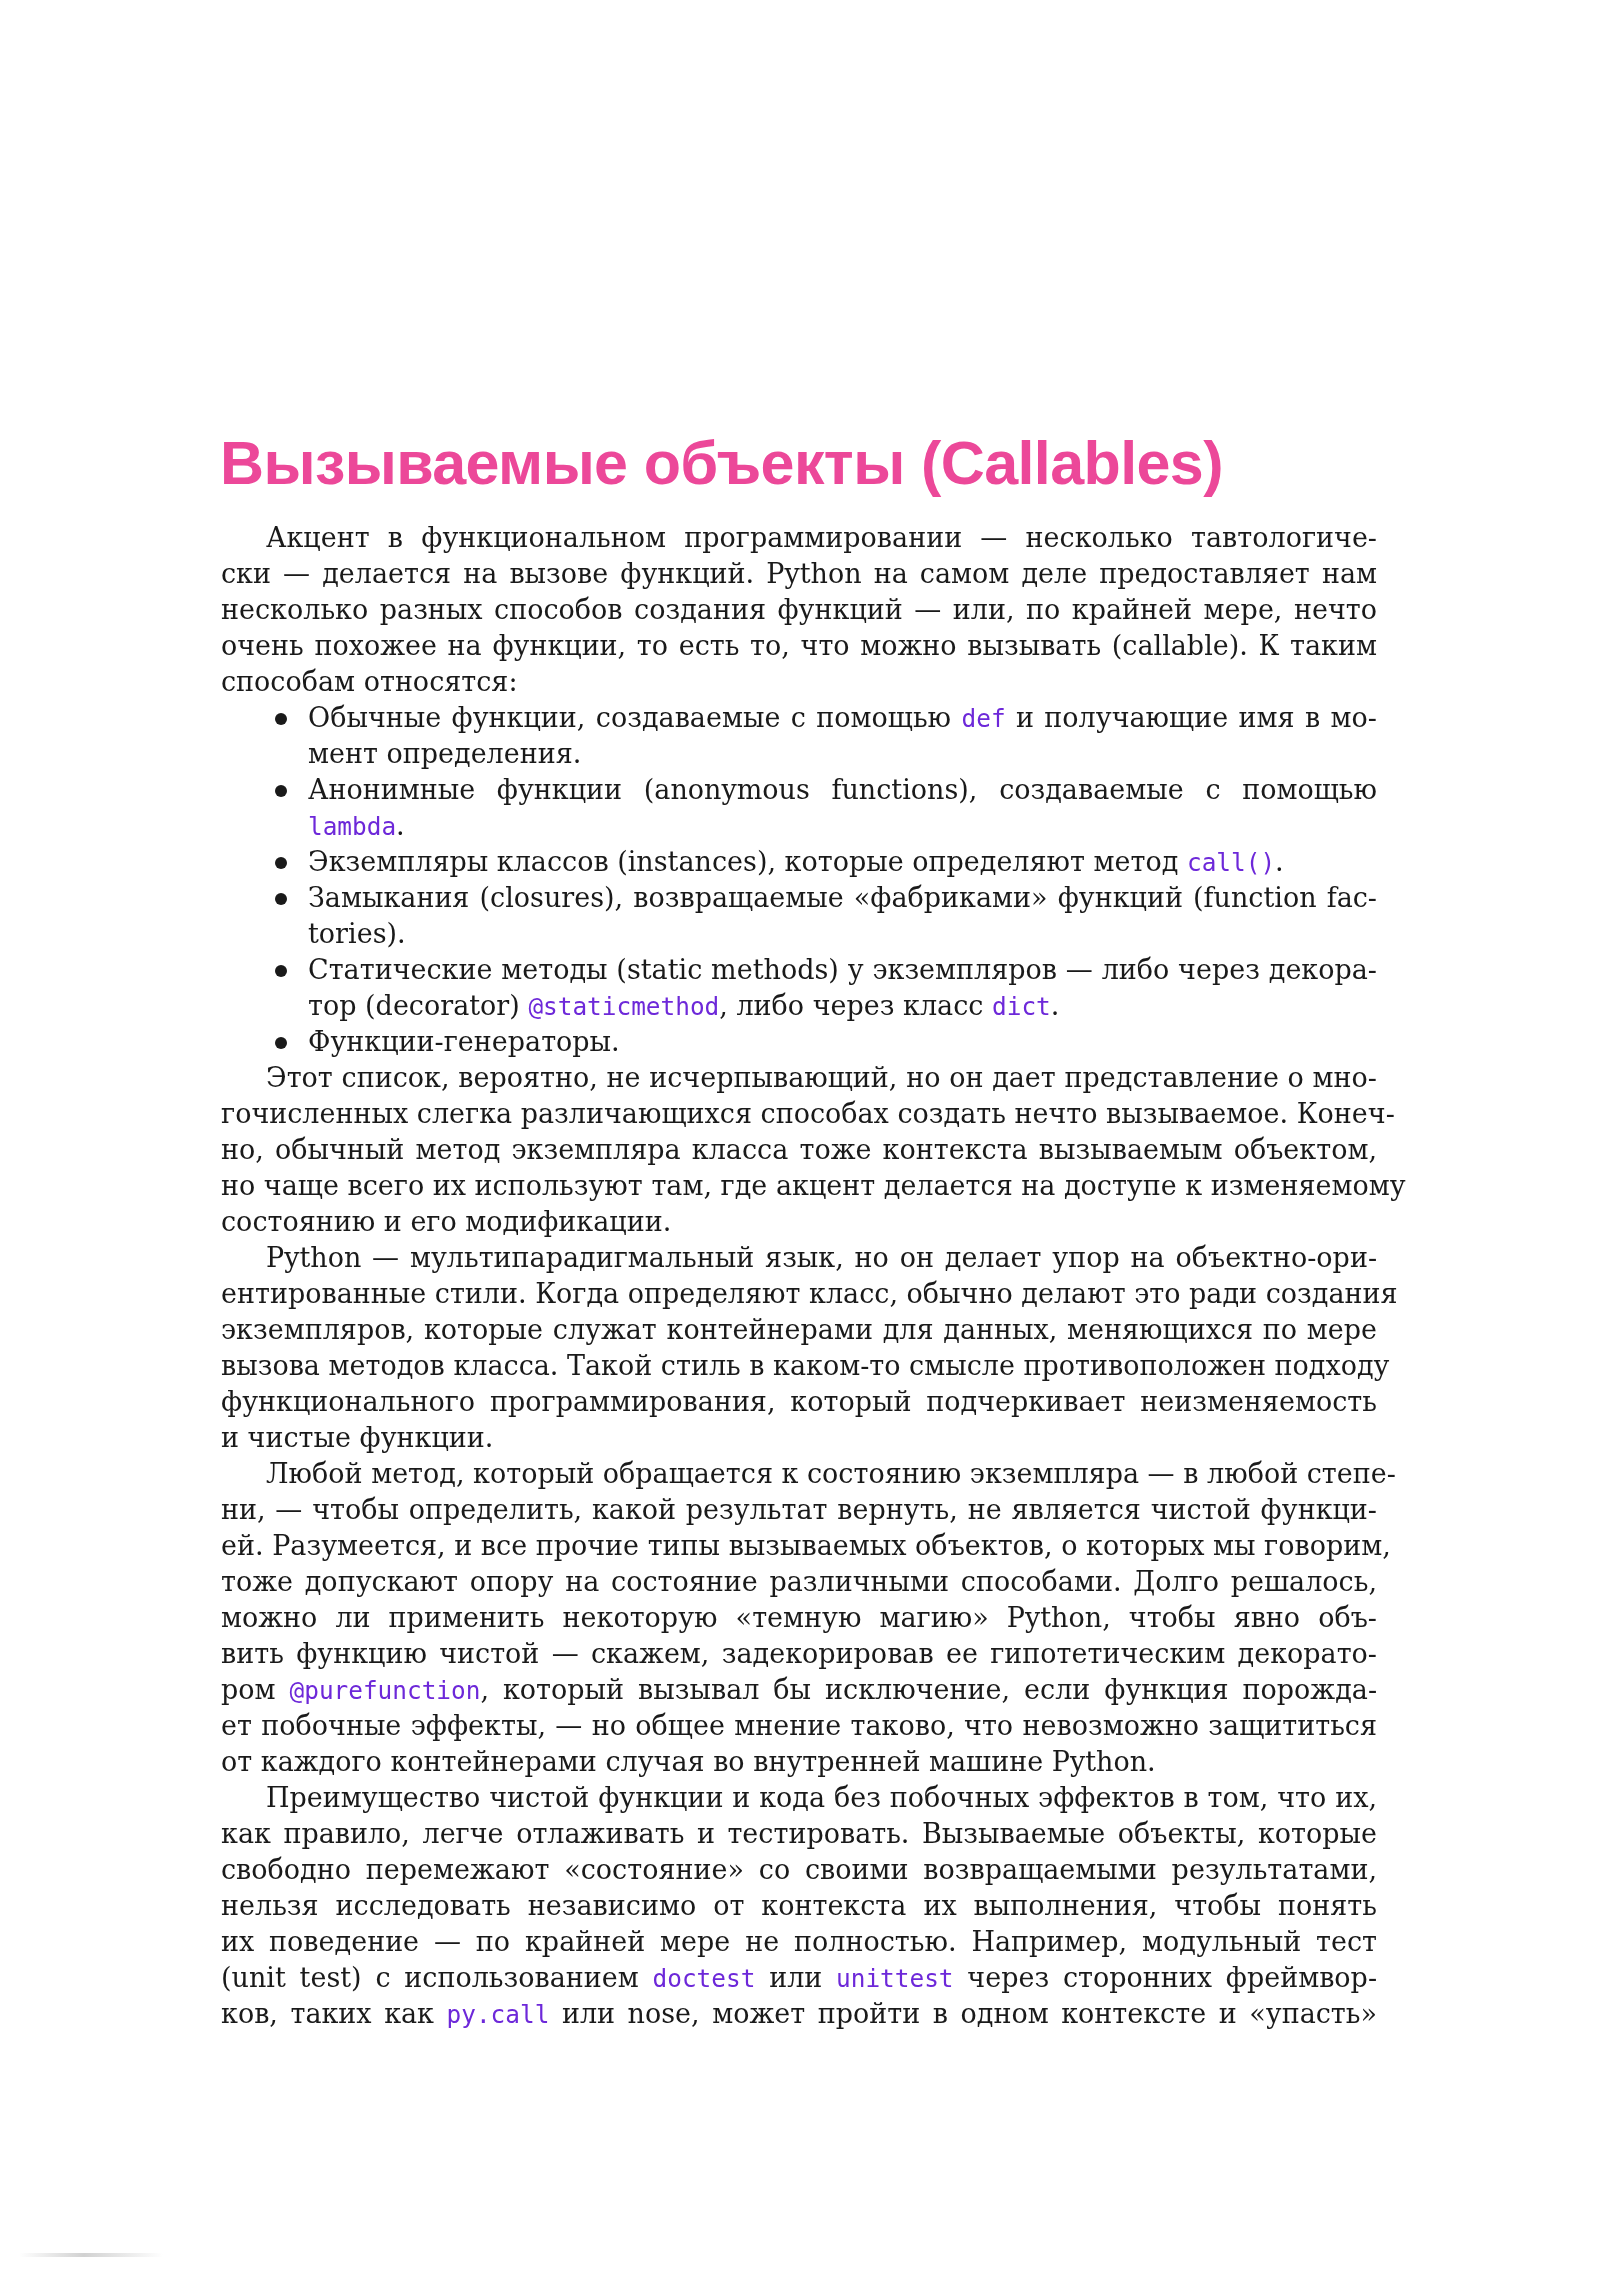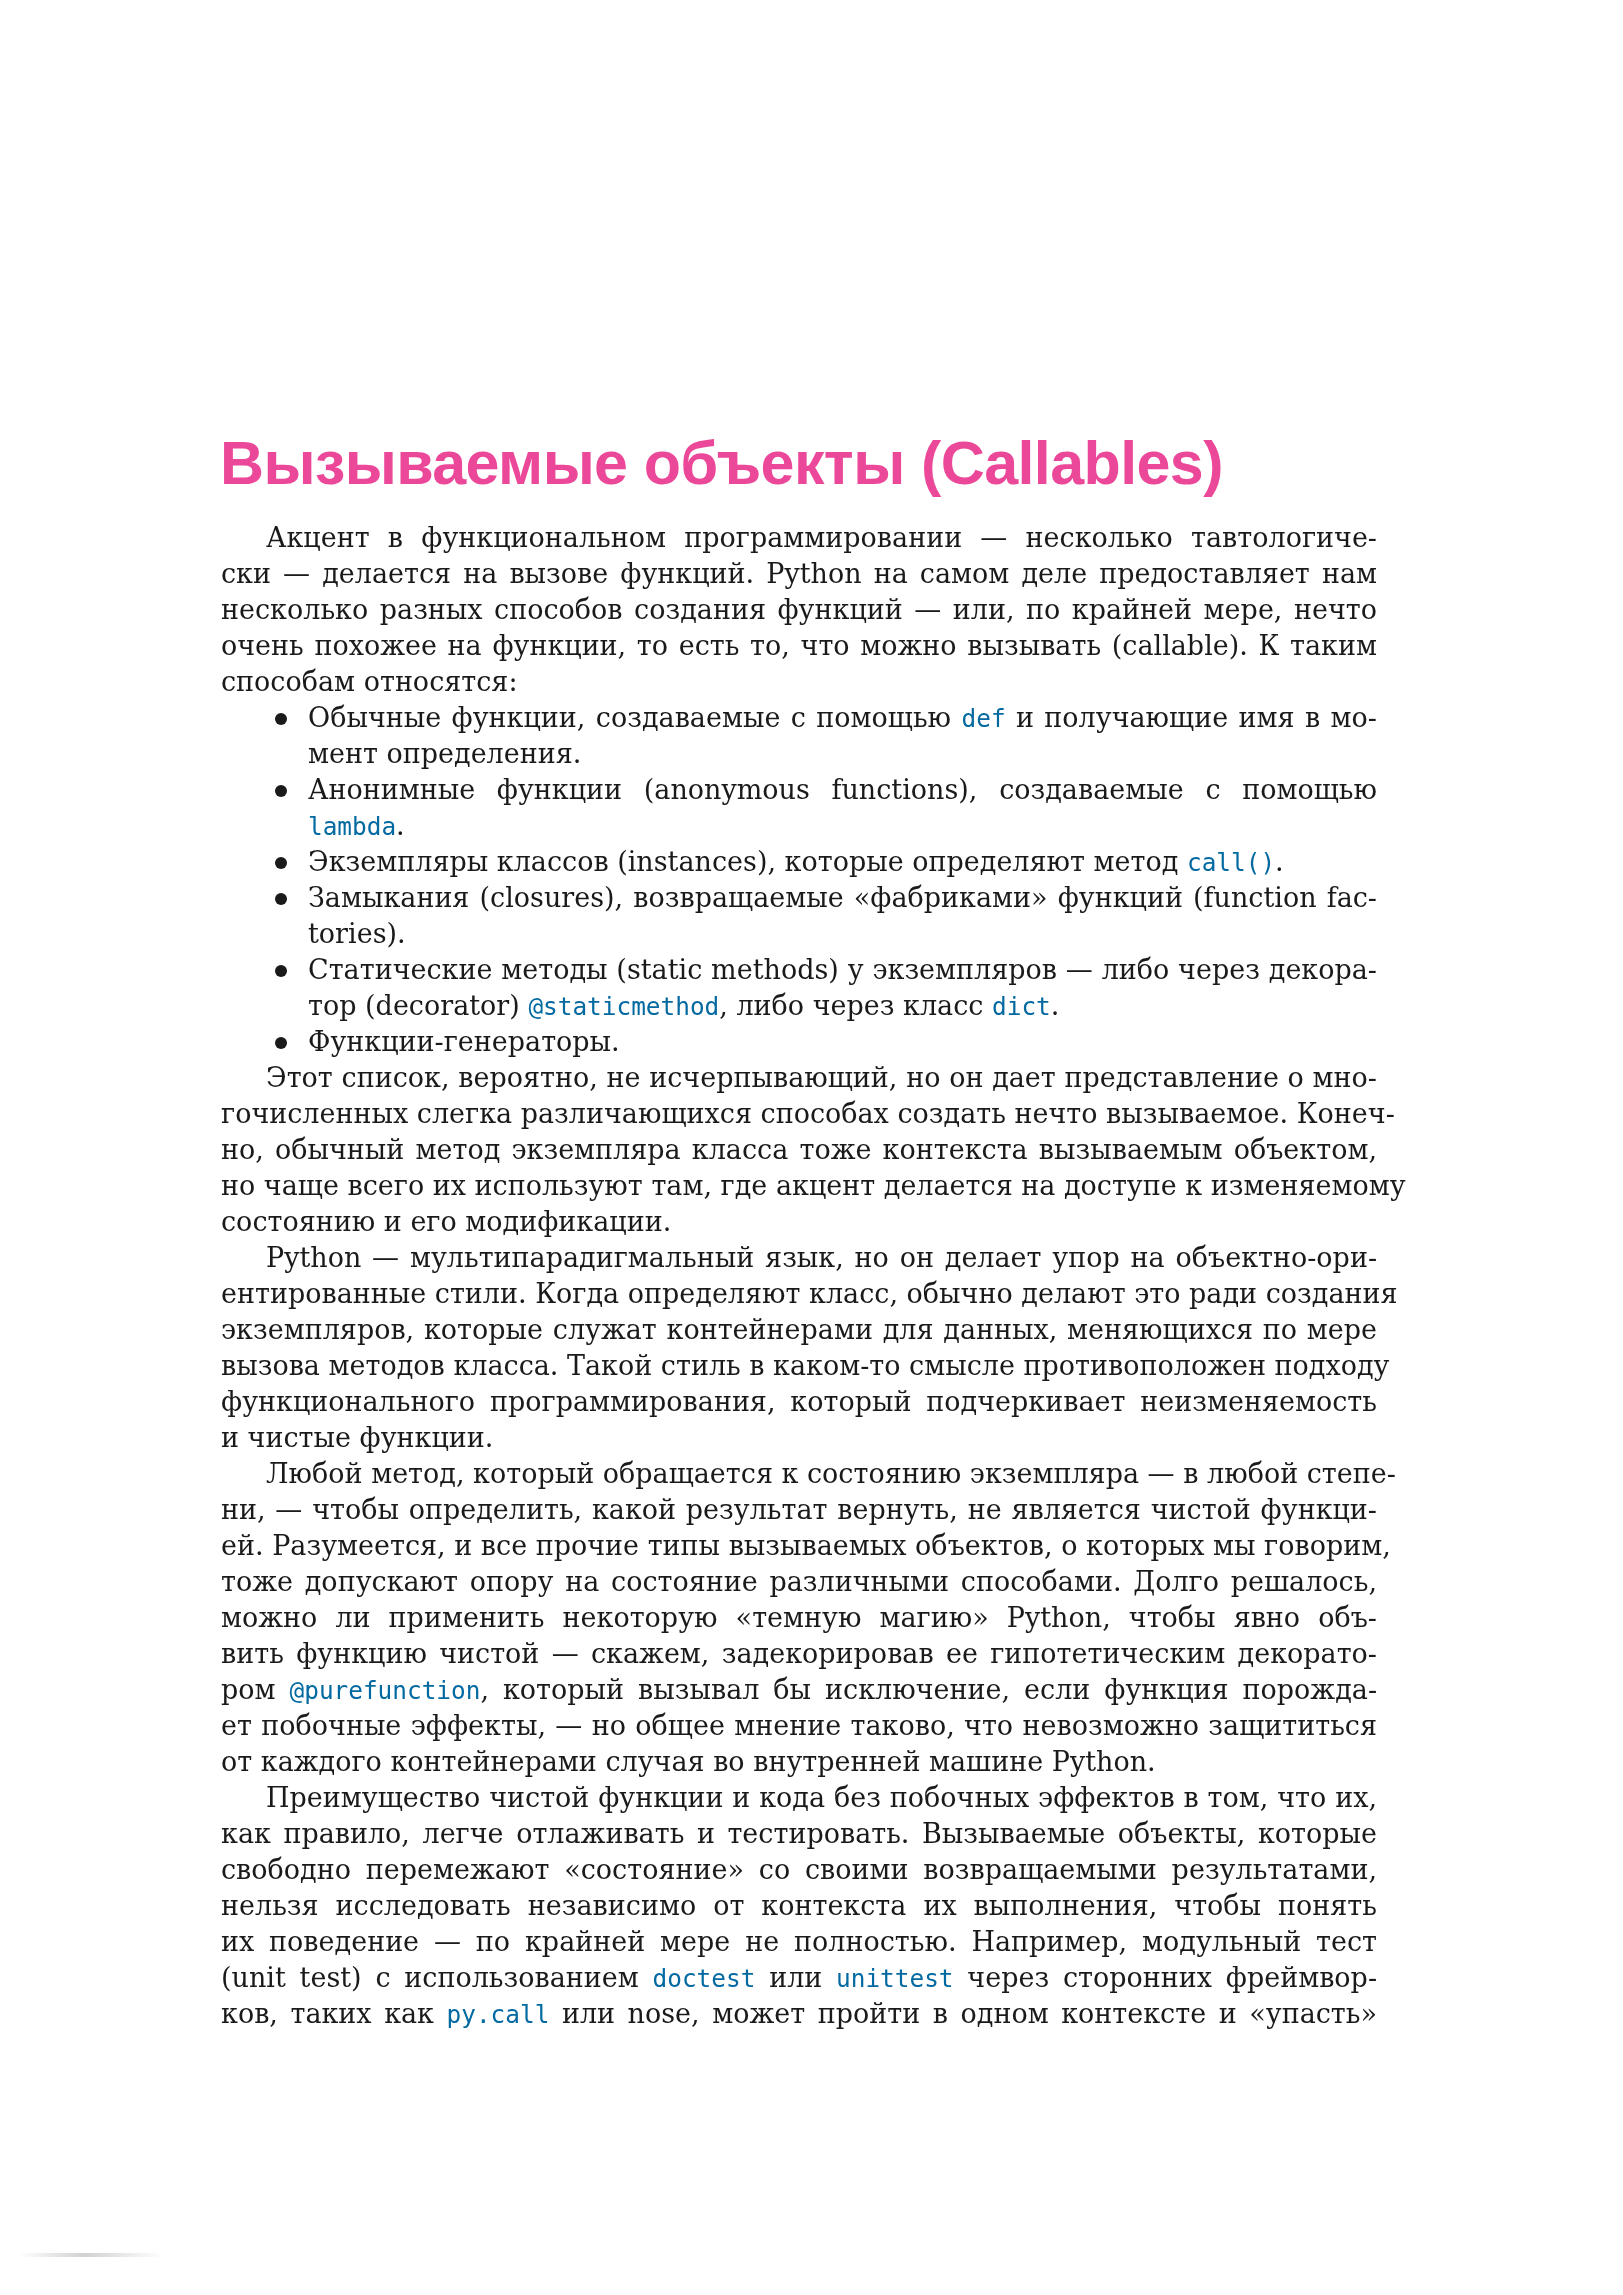--- a/index.html
+++ b/index.html
@@ -21,21 +21,21 @@
   }
   .ln.end { text-align-last: left; }
   .ln.ind { padding-left: 45px; }
   .li .ln { padding-left: 87px; position: relative; }
   .li .ln.first::before { content: none; }
   .bullet {
     position: absolute; left: 54px; top: 12.5px; width: 12px; height: 12px;
     border-radius: 50%; background: #1a1a1a;
   }
   code, .code {
-    font-family: "DejaVu Sans Mono", monospace; font-size: 24.4px; color: #0369a1;
+    font-family: "DejaVu Sans Mono", monospace; font-size: 24.4px; color: #6d28d9;
   }
   .shadow {
     position: absolute; left: 19px; top: 2253px; width: 144px; height: 3.8px;
     background: linear-gradient(to right, rgba(200,200,200,0), rgba(190,190,190,0.7) 45%, rgba(200,200,200,0));
     border-radius: 1.9px;
   }
 </style>
 </head>
 <body>
 

